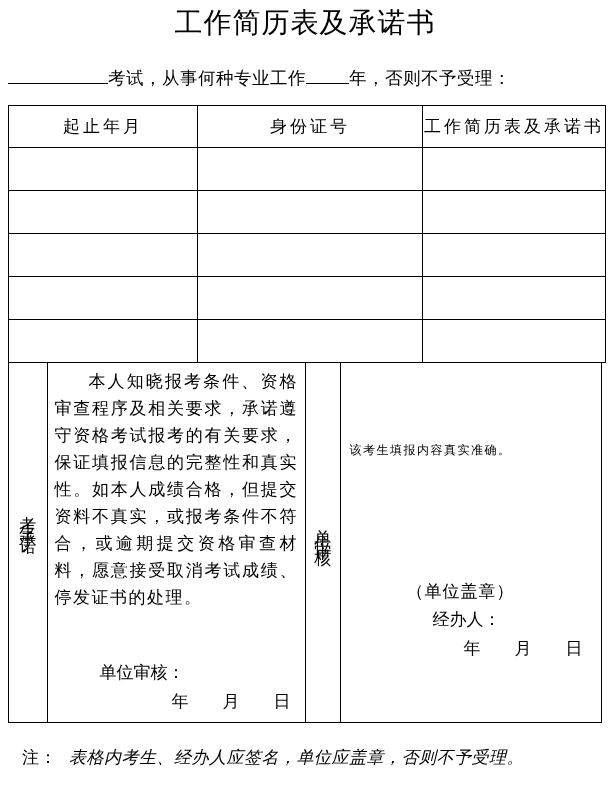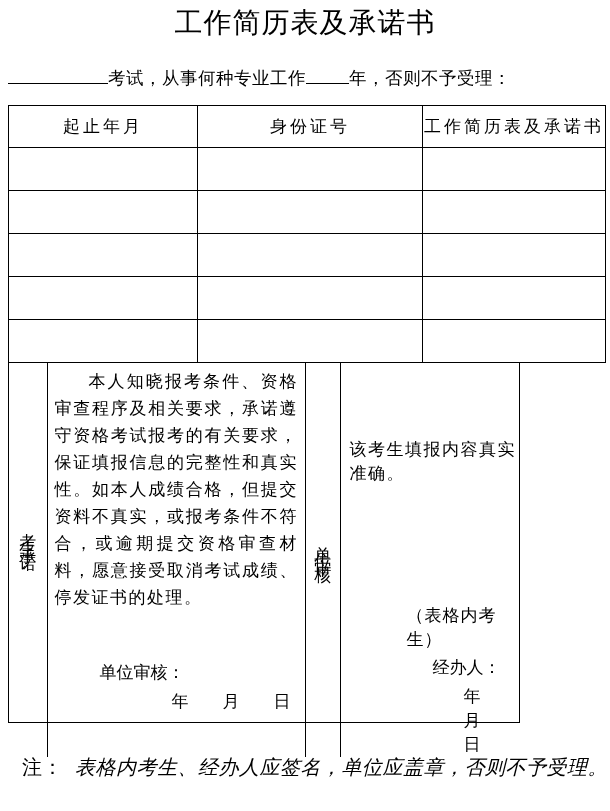--- a/index.html
+++ b/index.html
@@ -59,21 +59,21 @@
     padding: 0;
   }
   .hist-table th { height: 41px; letter-spacing: 3px; }
   .hist-table td.empty { height: 42px; }
   .col-period { width: 188px; }
   .col-unit   { width: 224px; }
   .col-work   { width: 182px; }
 
   
   .bottom-grid {
-    width: 512px;
+    width: 594px;
     margin: 0 8px;
     box-sizing: border-box;
     border: 1.5px solid #000;
     border-top: none;
     display: grid;
     grid-template-columns: 38.5px 258.5px 34.5px 1fr;
     height: 360px;
   }
   .vlabel-cell {
     border-right: 1.5px solid #000;
@@ -106,32 +106,32 @@
   .sig-line  { margin: 50px 0 0 45px; font-size: 17px; line-height: 24px; }
   .sig-date  { margin: 5px 0 0 117px; font-size: 17px; line-height: 24px; }
 
   .review-cell {
     padding: 0;
     box-sizing: border-box;
   }
   .review-statement {
     margin: 75px 0 0 0;
     padding-left: 9px;
-    font-size: 17px;
+    font-size: 12px;
     letter-spacing: 1.5px;
     line-height: 24px;
   }
   .seal-line    { margin: 118px 0 0 66px; font-size: 17px; line-height: 24px; letter-spacing: 1px; }
   .handler-line { margin: 4px 0 0 92px;  font-size: 17px; line-height: 24px; }
   .review-date  { margin: 5px 0 0 123px; font-size: 17px; line-height: 24px; }
 
   
   .footer-note {
-    margin: 31px 0 0 22px;
-    font-size: 20px;
+    margin: 23px 0 0 22px;
+    font-size: 17px;
     font-style: italic;
     letter-spacing: 0.5px;
     font-family: Liberation Mono, monospace;
   }
   .footer-note .prefix {
     font-style: normal;
     margin-right: 12px;
   }
 </style>
 </head>
@@ -187,21 +187,21 @@
   <div class="commit-cell">
     <p class="commit-text">本人知晓报考条件、资格审查程序及相关要求，承诺遵守资格考试报考的有关要求，保证填报信息的完整性和真实性。如本人成绩合格，但提交资料不真实，或报考条件不符合，或逾期提交资格审查材料，愿意接受取消考试成绩、停发证书的处理。</p>
     <div class="sig-line">单位审核：</div>
     <div class="sig-date">年　　月　　日</div>
   </div>
   <div class="vlabel-cell">
     <span class="vlabel unit">单位审核</span>
   </div>
   <div class="review-cell">
     <div class="review-statement">该考生填报内容真实准确。</div>
-    <div class="seal-line">（表格内考生）</div>
+    <div class="seal-line">（单位盖章）</div>
     <div class="handler-line">经办人：</div>
     <div class="review-date">年　　月　　日</div>
   </div>
 </div>
 
 <div class="footer-note">
   <span class="prefix">注：</span><span>表格内考生、经办人应签名，单位应盖章，否则不予受理。</span>
 </div>
 
 </body></html>

